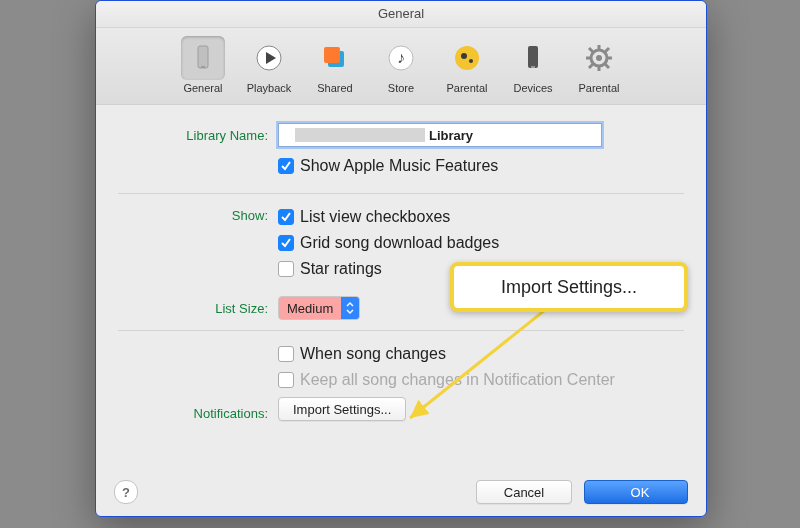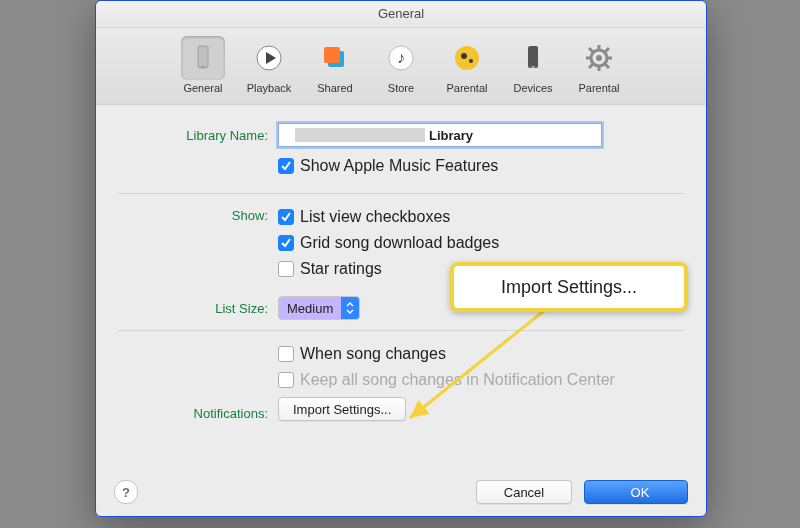--- a/index.html
+++ b/index.html
@@ -18,21 +18,21 @@
   .text-input{width:290px;height:22px;border:1px solid #8aa9d6;box-shadow:0 0 0 2px #a7c6f2;font-size:13px;padding:0 16px;background:#fff;display:flex;align-items:center;}
   .text-input .redact{width:130px;height:14px;background:#d6d6d6;margin-right:4px;}
   .chk{display:flex;align-items:center;gap:6px;margin-bottom:8px;}
   .chkbox{width:14px;height:14px;border:1px solid #aaa;border-radius:3px;background:#fff;display:inline-flex;align-items:center;justify-content:center;}
   .chkbox.on{background:#1882ff;border-color:#1882ff;}
   .chkbox.on svg{display:block;}
   .chkbox svg{display:none;}
   .chk-label{font-size:16px;}
   .chk-disabled .chk-label{color:#aaa;}
   .sep{border:0;border-top:1px solid #d3d3d3;margin:10px 0 14px;}
-  .select{display:inline-flex;align-items:center;height:22px;border:1px solid #c9c9c9;border-radius:4px;background:#c4b5fd;overflow:hidden;}
+  .select{display:inline-flex;align-items:center;height:22px;border:1px solid #c9c9c9;border-radius:4px;background:#fca5a5;overflow:hidden;}
   .select .sel-text{padding:0 8px;font-size:13px;}
   .select .sel-btn{width:18px;height:22px;background:#2f86ff;display:flex;align-items:center;justify-content:center;}
   .btn{display:inline-flex;align-items:center;justify-content:center;height:22px;padding:0 14px;font-size:13px;border:1px solid #c4c4c4;border-radius:4px;background:linear-gradient(#ffffff,#f0f0f0);box-shadow:0 1px 0 rgba(0,0,0,.05);}
   .btn.primary{background:linear-gradient(#5aa3ff,#1d6fe6);border-color:#1860cc;color:#fff;padding-left:22px;}
   .footer{position:absolute;left:0;right:0;bottom:12px;display:flex;align-items:center;padding:0 18px;}
   .help{width:22px;height:22px;border:1px solid #c4c4c4;border-radius:11px;background:#fff;display:flex;align-items:center;justify-content:center;color:#6b6b6b;font-weight:600;}
   .footer .spacer{flex:1;}
   .callout{position:absolute;left:450px;top:262px;width:230px;height:42px;border:4px solid #f3d23a;border-radius:8px;background:#fff;display:flex;align-items:center;justify-content:center;font-size:18px;color:#222;box-shadow:0 2px 6px rgba(0,0,0,.25);}
   .annot-line{position:absolute;left:0;top:0;pointer-events:none;}
   .import-btn{display:inline-flex;}

